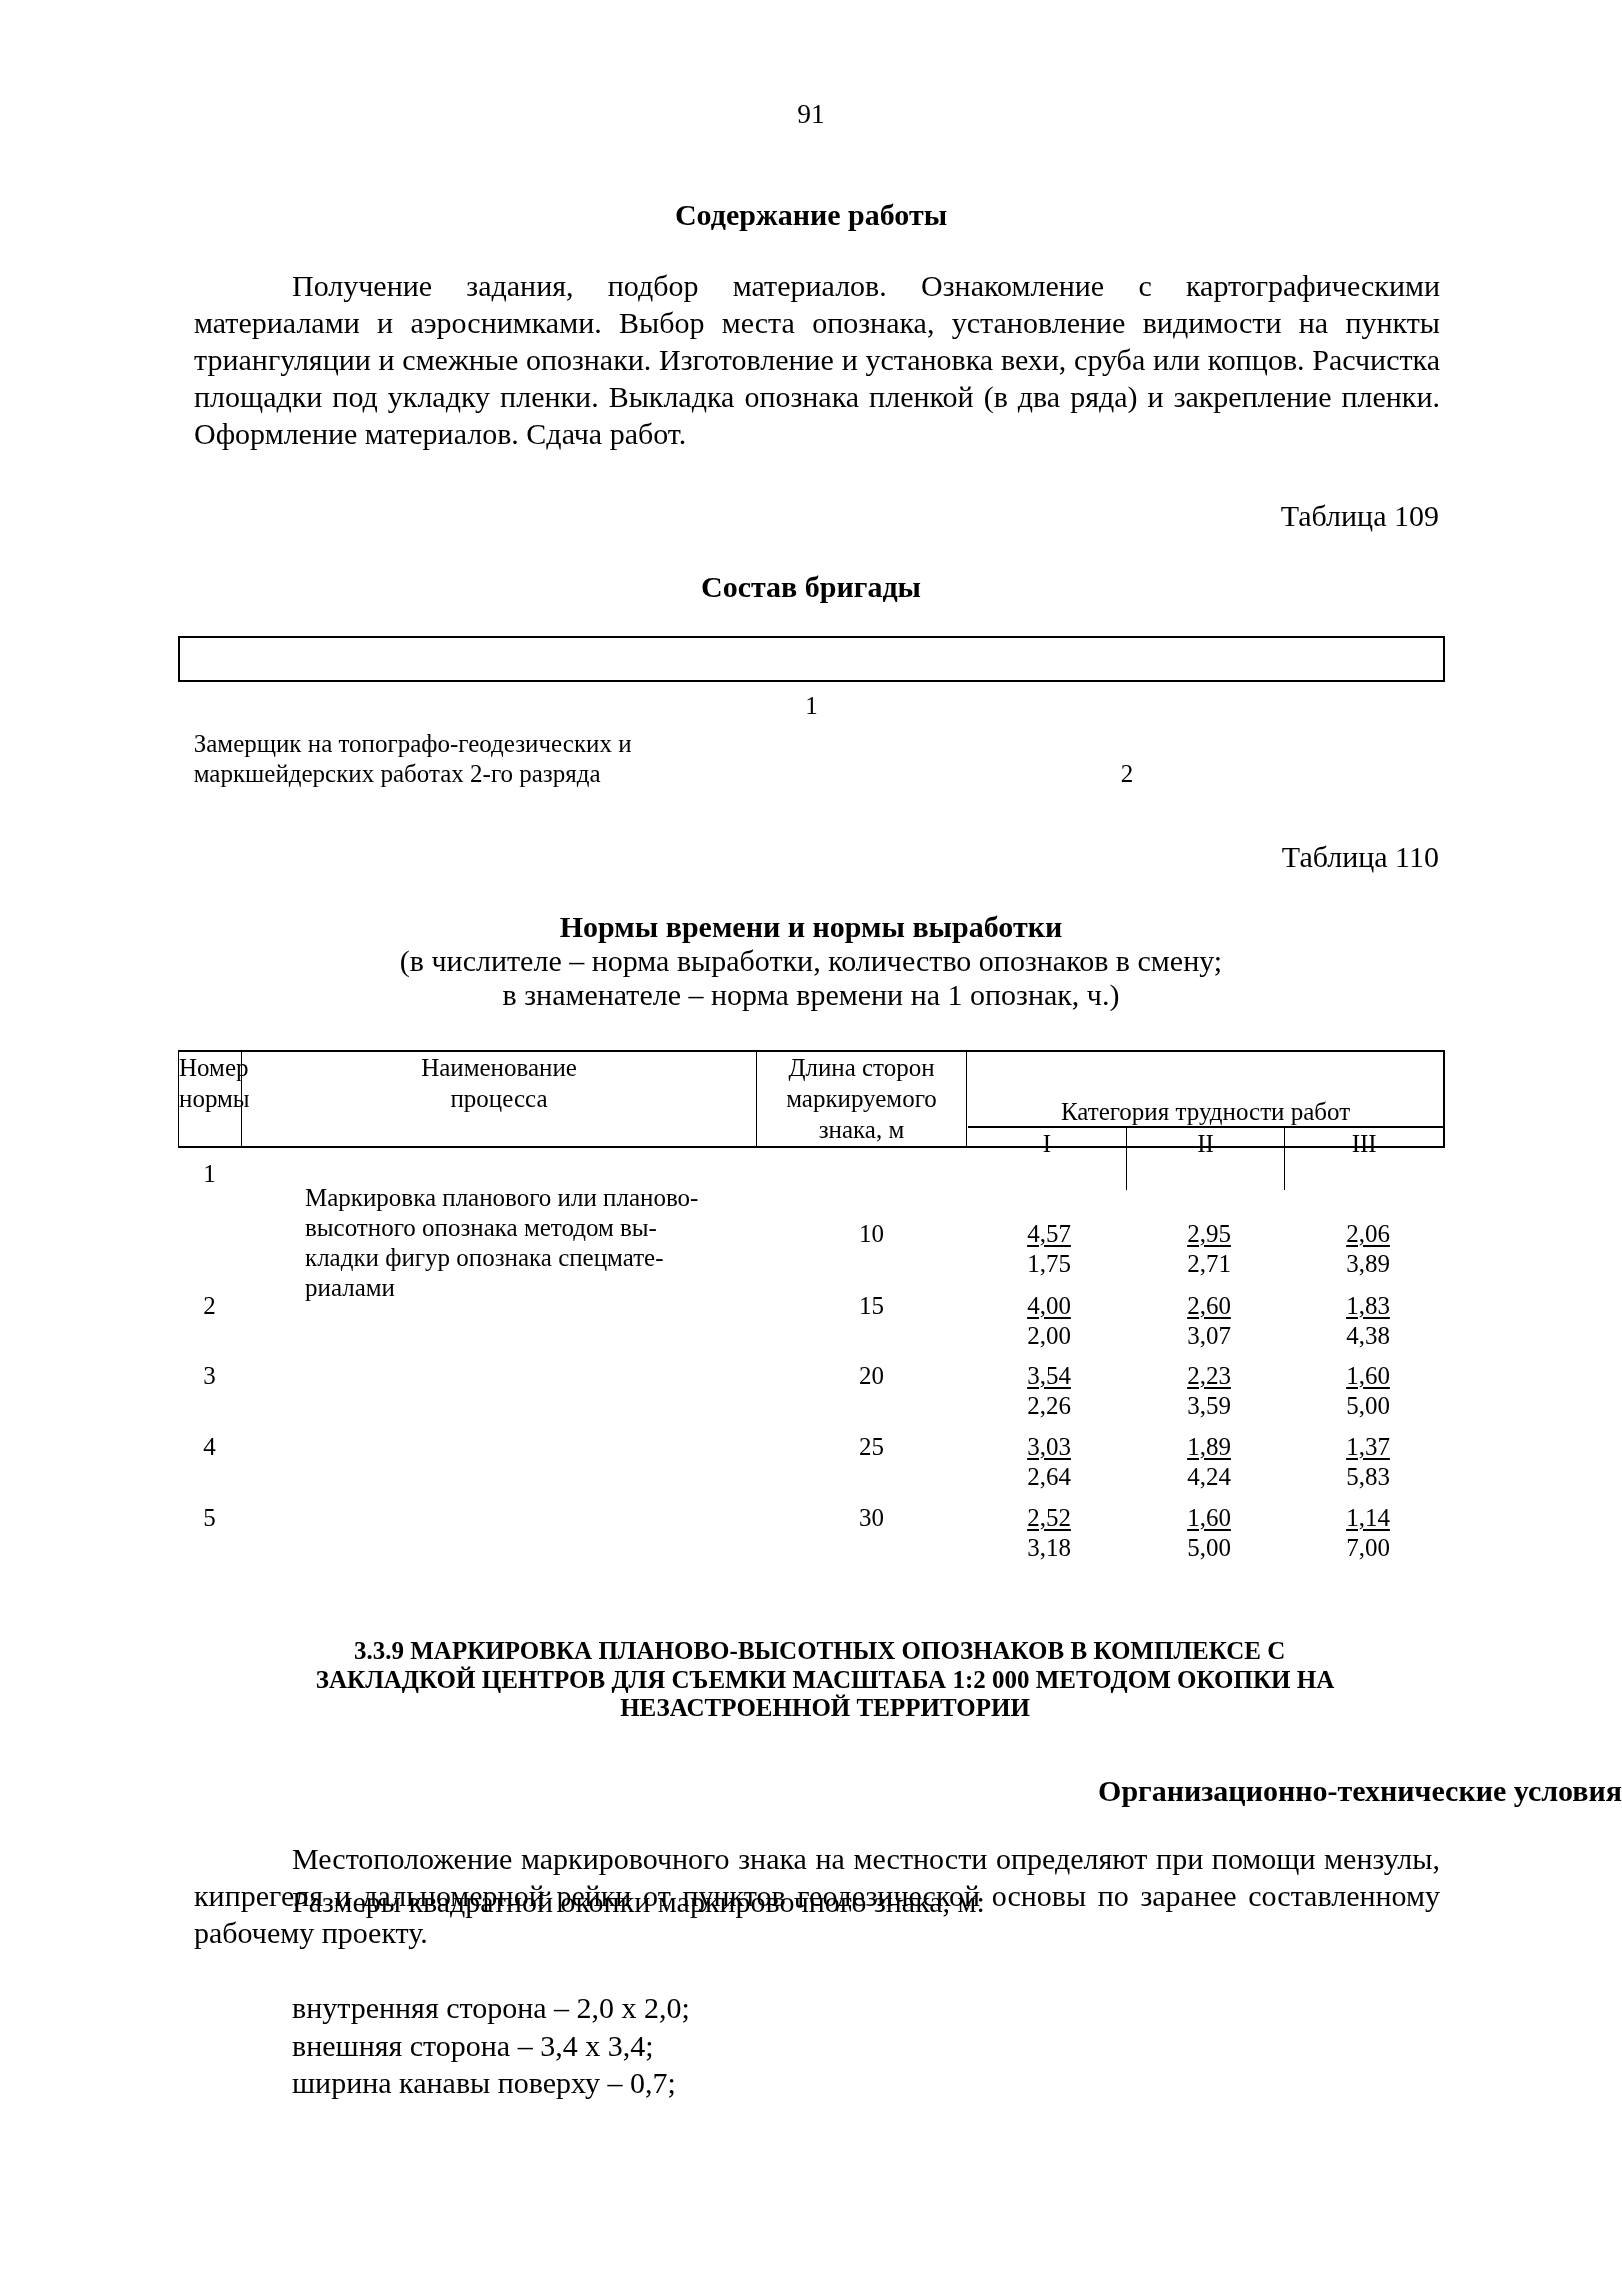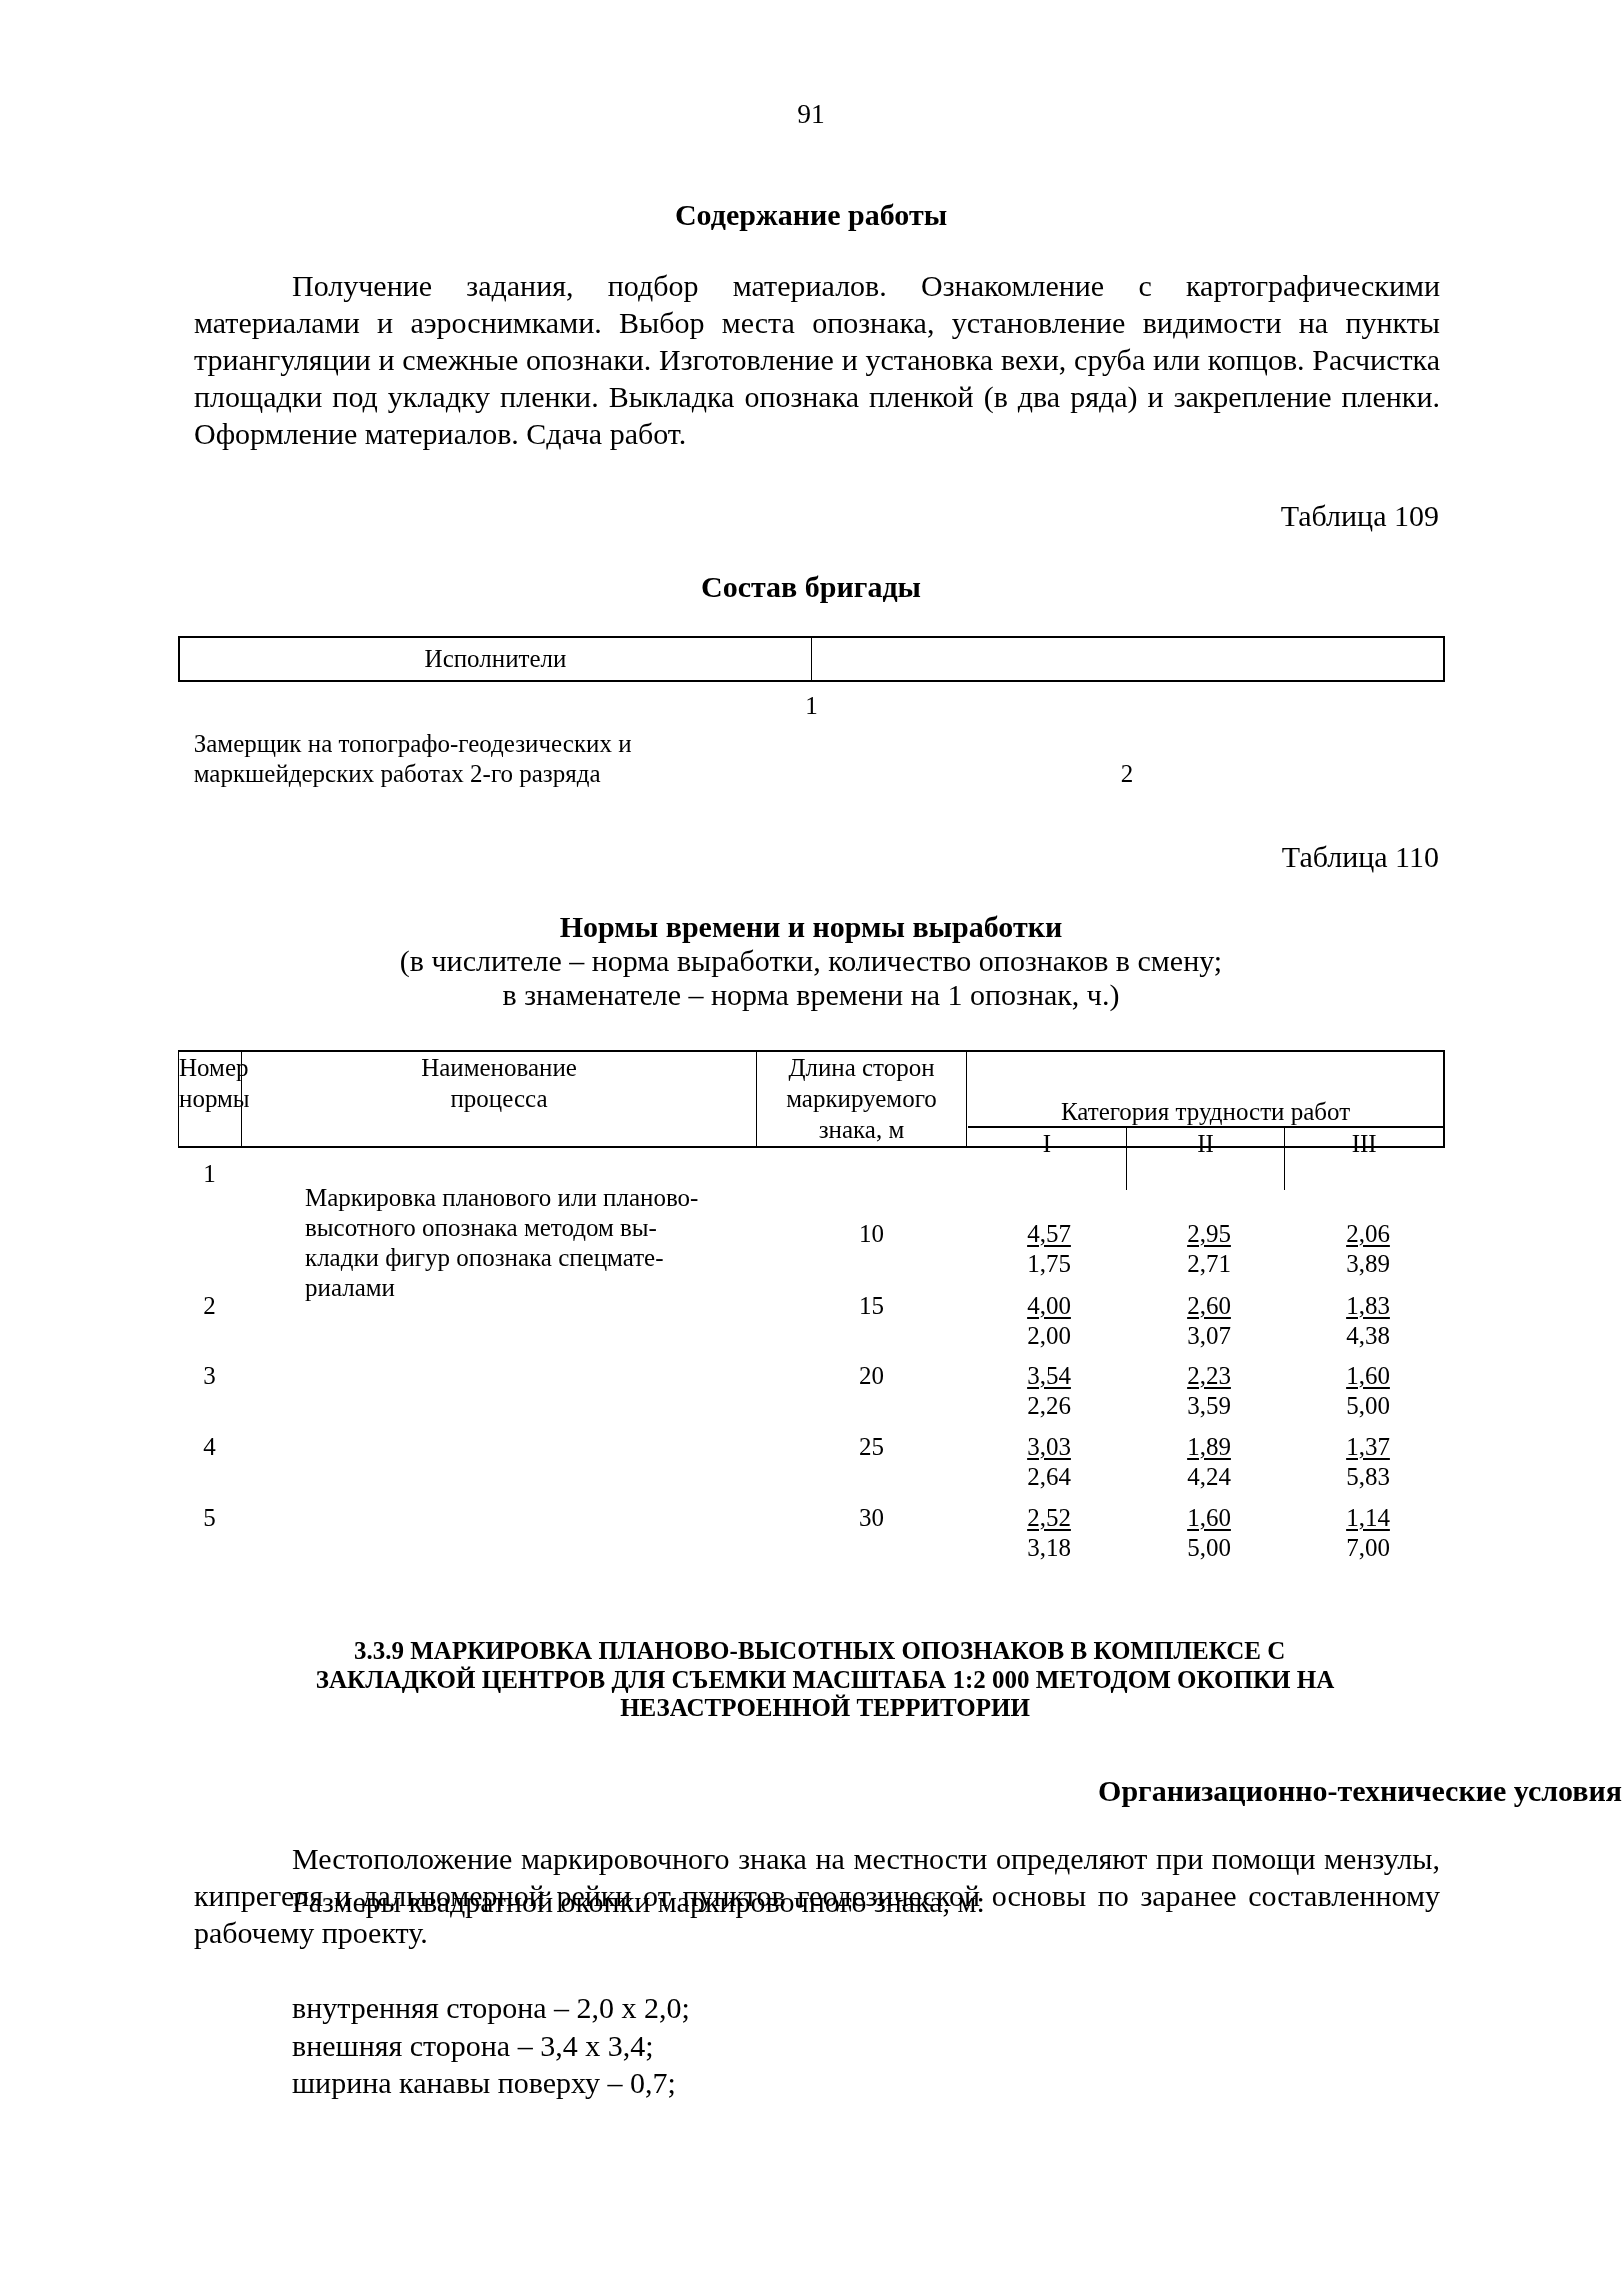--- a/index.html
+++ b/index.html
@@ -186,21 +186,20 @@
 <div class="page-num">91</div>
 
 <div class="heading" style="top:196px;">Содержание работы</div>
 <div class="para" style="top:267px;">Получение задания, подбор материалов. Ознакомление с картографическими материалами и аэроснимками. Выбор места опознака, установление видимости на пункты триангуляции и смежные опознаки. Изготовление и установка вехи, сруба или копцов. Расчистка площадки под укладку пленки. Выкладка опознака пленкой (в два ряда) и закрепление пленки. Оформление материалов. Сдача работ.</div>
 
 <div class="table-label" style="top:497px;">Таблица 109</div>
 <div class="heading" style="top:568px;">Состав бригады</div>
 
 <div class="t109">
   <div class="t109-head">
-    <div class="c c1">Исполнители</div>
   </div>
   <div class="t109-row" style="margin-top:9.2px;">
     <div class="c2">1</div>
   </div>
   <div class="t109-row" style="margin-top:7.9px;">
     <div class="c1">
       <div>Замерщик на топографо-геодезических и</div>
       <div>маркшейдерских работах 2-го разряда</div>
     </div>
     <div class="c2">2</div>

